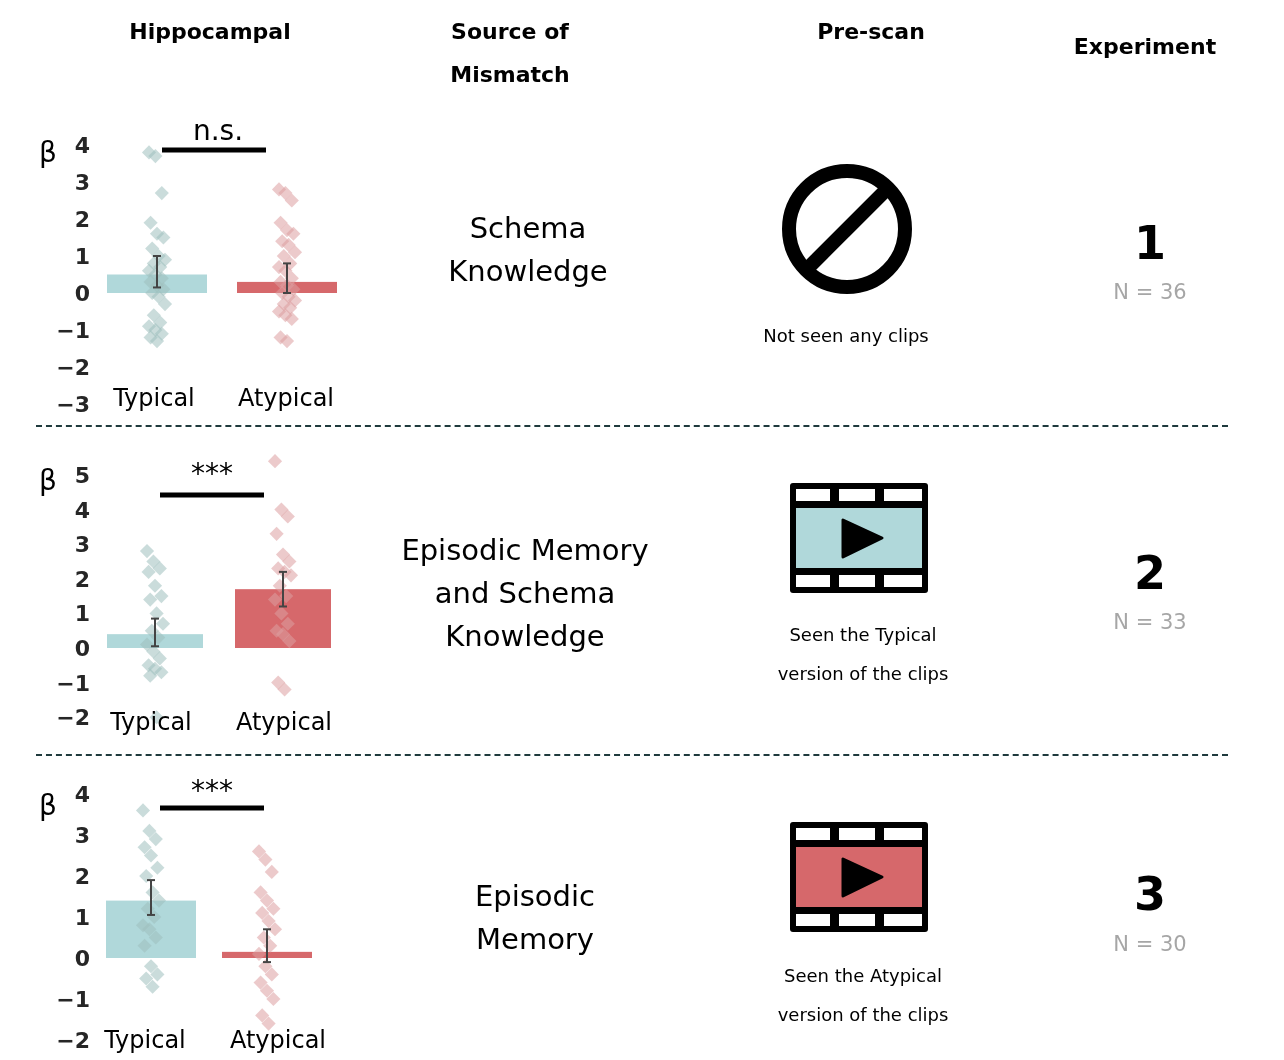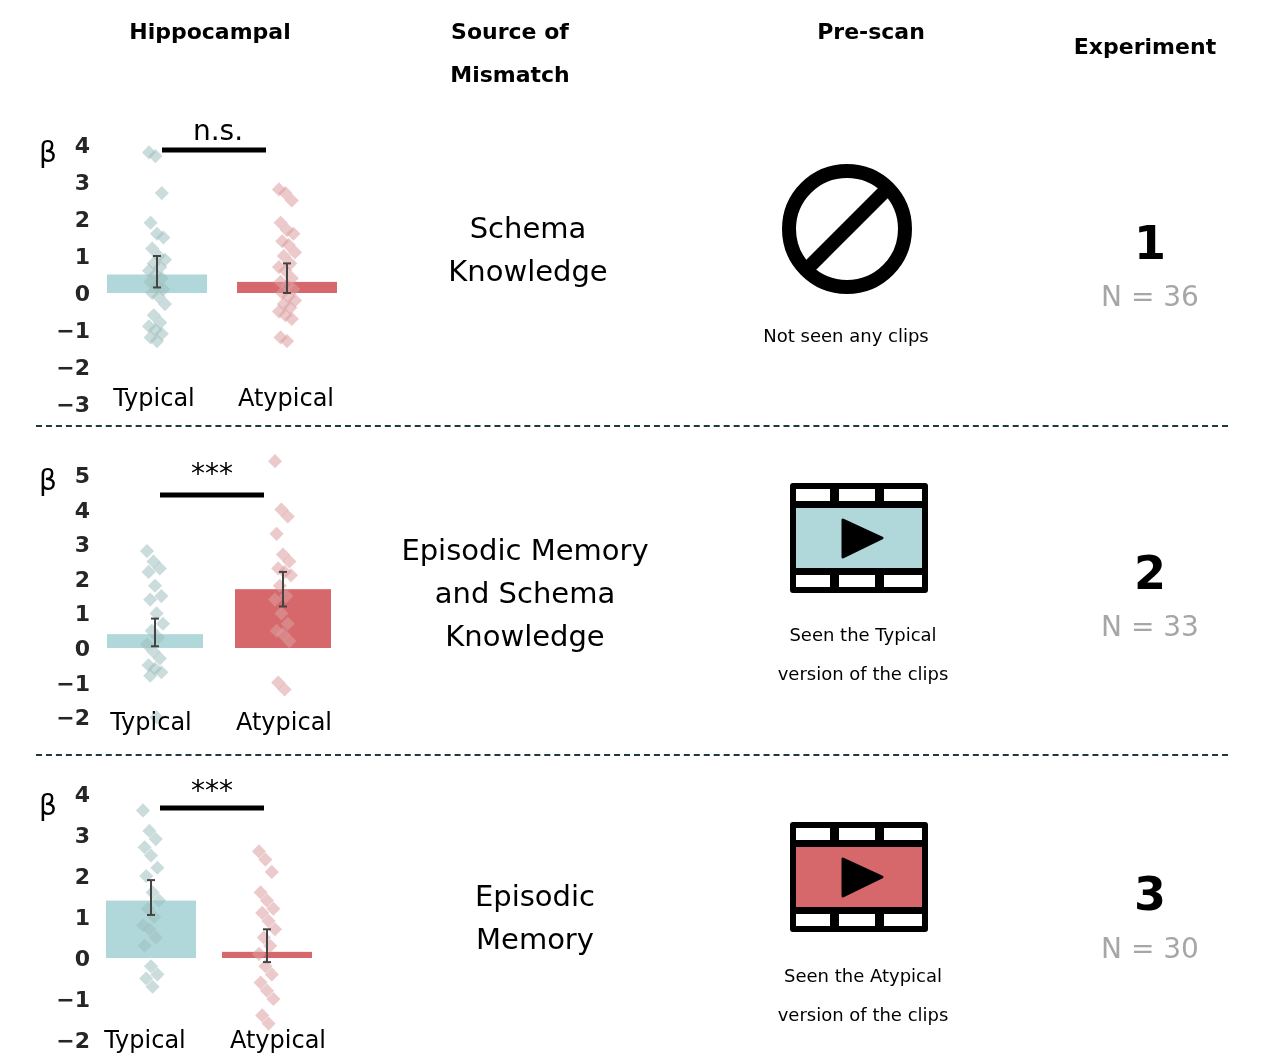--- a/index.html
+++ b/index.html
@@ -1,20 +1,20 @@
 <!DOCTYPE html>
 <html><head>
 <meta charset="utf-8">
 <style>
   body { margin:0; background:#fff; width:1284px; height:1060px; position:relative; overflow:hidden; font-family:"DejaVu Sans", sans-serif; }
   .hdr { position:absolute; font-weight:bold; font-size:22px; text-align:center; line-height:43px; color:#000; }
   .txt { position:absolute; text-align:center; font-size:29px; color:#000; line-height:43px; }
   .sub { position:absolute; text-align:center; font-size:18px; color:#000; line-height:39px; }
   .expnum { position:absolute; font-weight:bold; font-size:46px; text-align:center; width:120px; }
-  .expn { position:absolute; font-size:28px; color:#a6a6a6; text-align:center; width:120px; }
+  .expn { position:absolute; font-size:21px; color:#a6a6a6; text-align:center; width:120px; }
   .divider { position:absolute; left:36px; width:1192px; border-top:2.5px dashed #1f3a3d; }
   svg { position:absolute; left:0; top:0; overflow:visible; }
 </style>
 </head>
 <body>
 
 <div class="hdr" style="left:60px;top:10px;width:300px;">
   <div>Hippocampal</div>
 </div>
 <div class="hdr" style="left:360px;top:10px;width:300px;">

